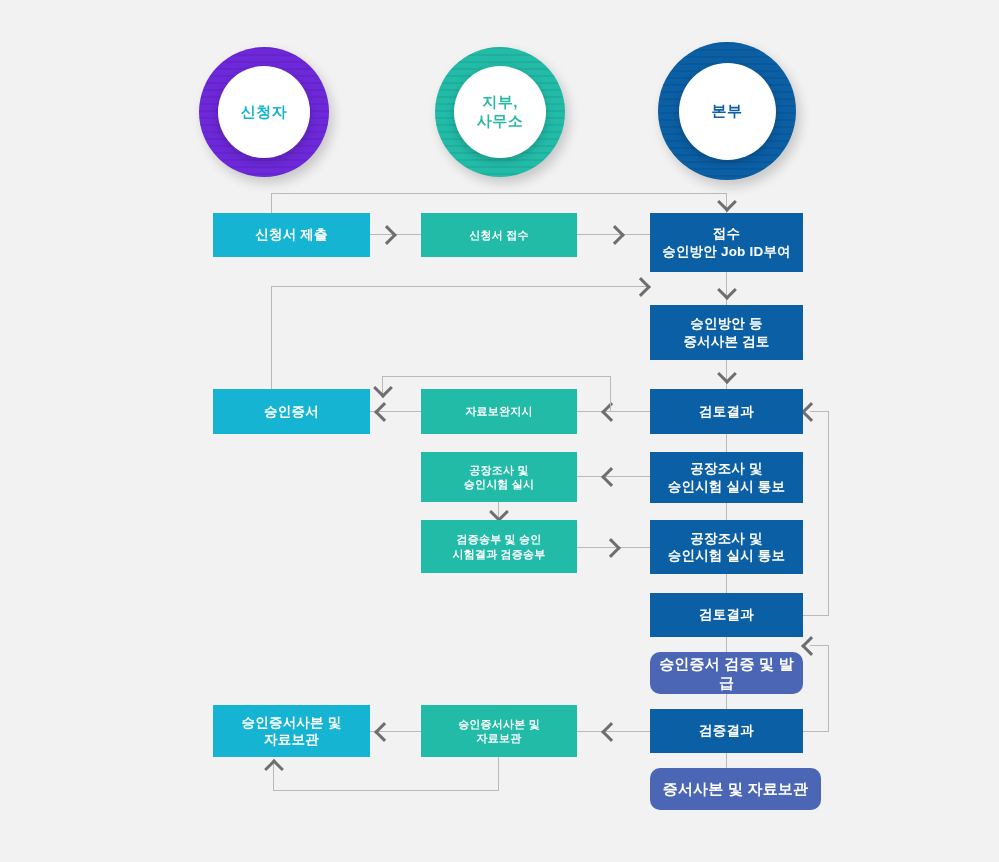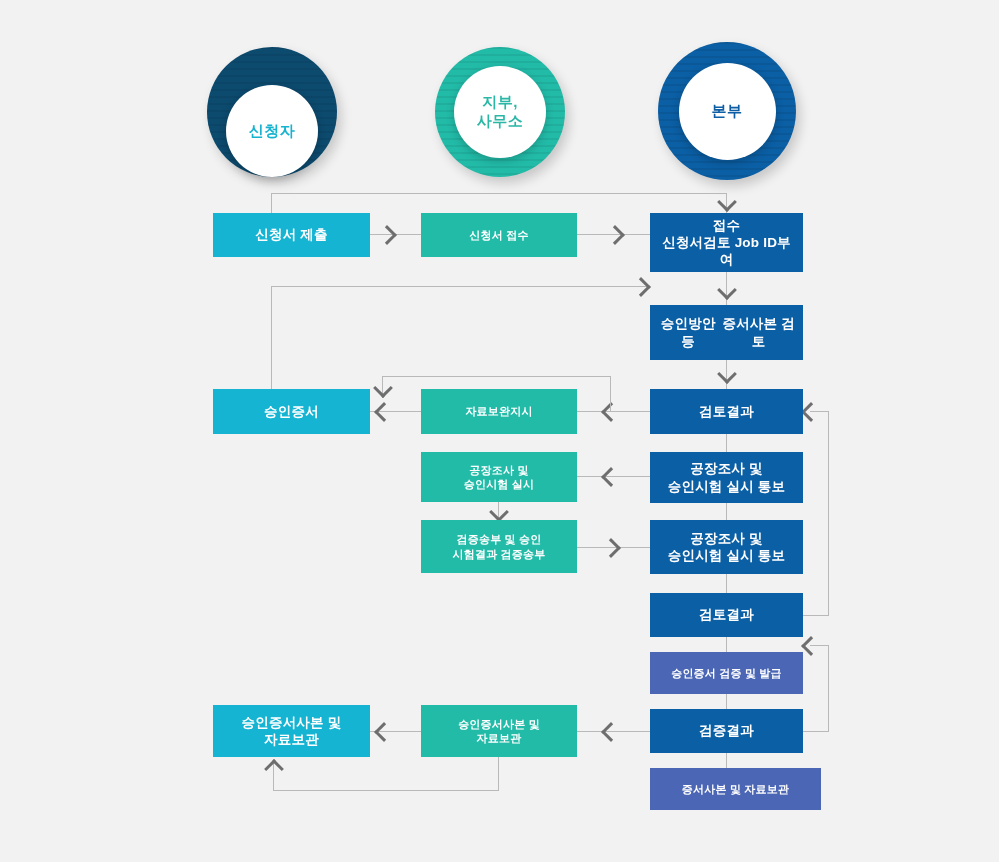--- a/index.html
+++ b/index.html
@@ -42,21 +42,21 @@
     color:#ffffff;
     font-weight:bold;
     line-height:1.28;
     letter-spacing:.2px;
     box-sizing:border-box;
     padding:2px 6px;
   }
   .box.c1{background:#14b4d2;font-size:13.5px;margin-left:20px;}
   .box.c2{background:#22bba8;font-size:11px;}
   .box.c3{background:#0b5fa5;font-size:13.5px;}
-  .box.c4{background:#4b66b4;font-size:11px;}
+  .box.c4{background:#4b66b4;font-size:15px;border-radius:10px;}
 
   
   .ln{position:absolute;background:#b9b9b9;}
   .lnh{height:1px;}
   .lnv{width:1px;}
 
   
   .chev{position:absolute;width:0;height:0;}
   .chev i{
     display:block;width:11px;height:11px;
@@ -66,21 +66,21 @@
   .chev.right i{border-right-width:3.4px;border-top-width:3.4px;transform:rotate(45deg);}
   .chev.left  i{border-left-width:3.4px;border-bottom-width:3.4px;transform:rotate(45deg);}
   .chev.down  i{border-right-width:3.4px;border-bottom-width:3.4px;transform:rotate(45deg);}
   .chev.up    i{border-left-width:3.4px;border-top-width:3.4px;transform:rotate(45deg);}
 </style>
 </head>
 <body>
 
 <div id="stage">
 
-  <div class="circle" style="left:207px;top:47px;width:130px;height:130px;background:#0c4a6e;align-items:flex-end;">
+  <div class="circle" style="left:199px;top:47px;width:130px;height:130px;background:#6d28d9;">
     <div class="waves" style="background-image:repeating-linear-gradient(180deg,rgba(0,0,0,.12) 0px,rgba(0,0,0,.12) 2px,rgba(255,255,255,0) 2px,rgba(255,255,255,0) 7px);"></div>
     <div class="inner" style="width:92px;height:92px;color:#16b3cf;font-size:15px;">
       <span>신청자</span>
     </div>
   </div>
 
   <div class="circle" style="left:435px;top:47px;width:130px;height:130px;background:#22bba8;">
     <div class="waves" style="background-image:repeating-linear-gradient(180deg,rgba(0,0,0,.12) 0px,rgba(0,0,0,.12) 2px,rgba(255,255,255,0) 2px,rgba(255,255,255,0) 7px);"></div>
     <div class="inner" style="width:92px;height:92px;color:#2ab7a6;font-size:15px;flex-direction:column;">
       <span>지부,</span>
@@ -203,24 +203,24 @@
     </div>
 
   <div class="box c1" style="left:193px;top:213px;width:157px;height:44px;">
     <span>신청서 제출</span>
   </div>
   <div class="box c2" style="left:421px;top:213px;width:156px;height:44px;">
     <span>신청서 접수</span>
   </div>
   <div class="box c3" style="left:650px;top:213px;width:153px;height:59px;flex-direction:column;">
     <span>접수</span>
-    <span>신청서검토 Job ID부여</span>
-  </div>
-
-  <div class="box c3" style="left:650px;top:305px;width:153px;height:55px;flex-direction:row;align-items:center;">
+    <span>승인방안 Job ID부여</span>
+  </div>
+
+  <div class="box c3" style="left:650px;top:305px;width:153px;height:55px;flex-direction:column;align-items:center;">
     <span>승인방안 등</span>
     <span>증서사본 검토</span>
   </div>
 
   <div class="box c1" style="left:193px;top:389px;width:157px;height:45px;">
     <span>승인증서</span>
   </div>
   <div class="box c2" style="left:421px;top:389px;width:156px;height:45px;">
     <span>자료보완지시</span>
   </div>

